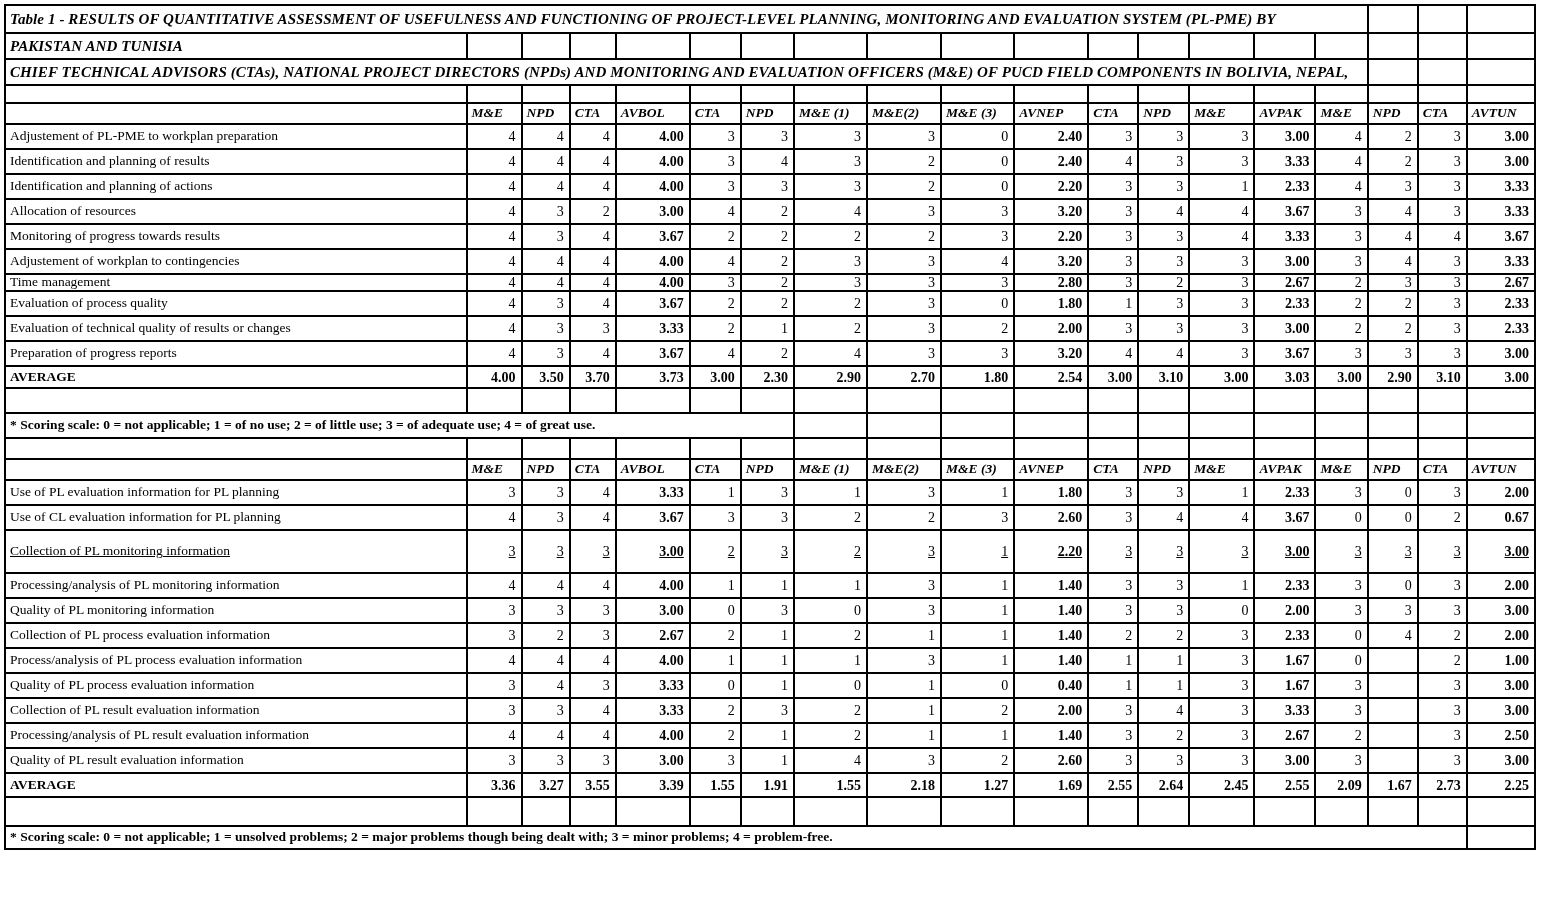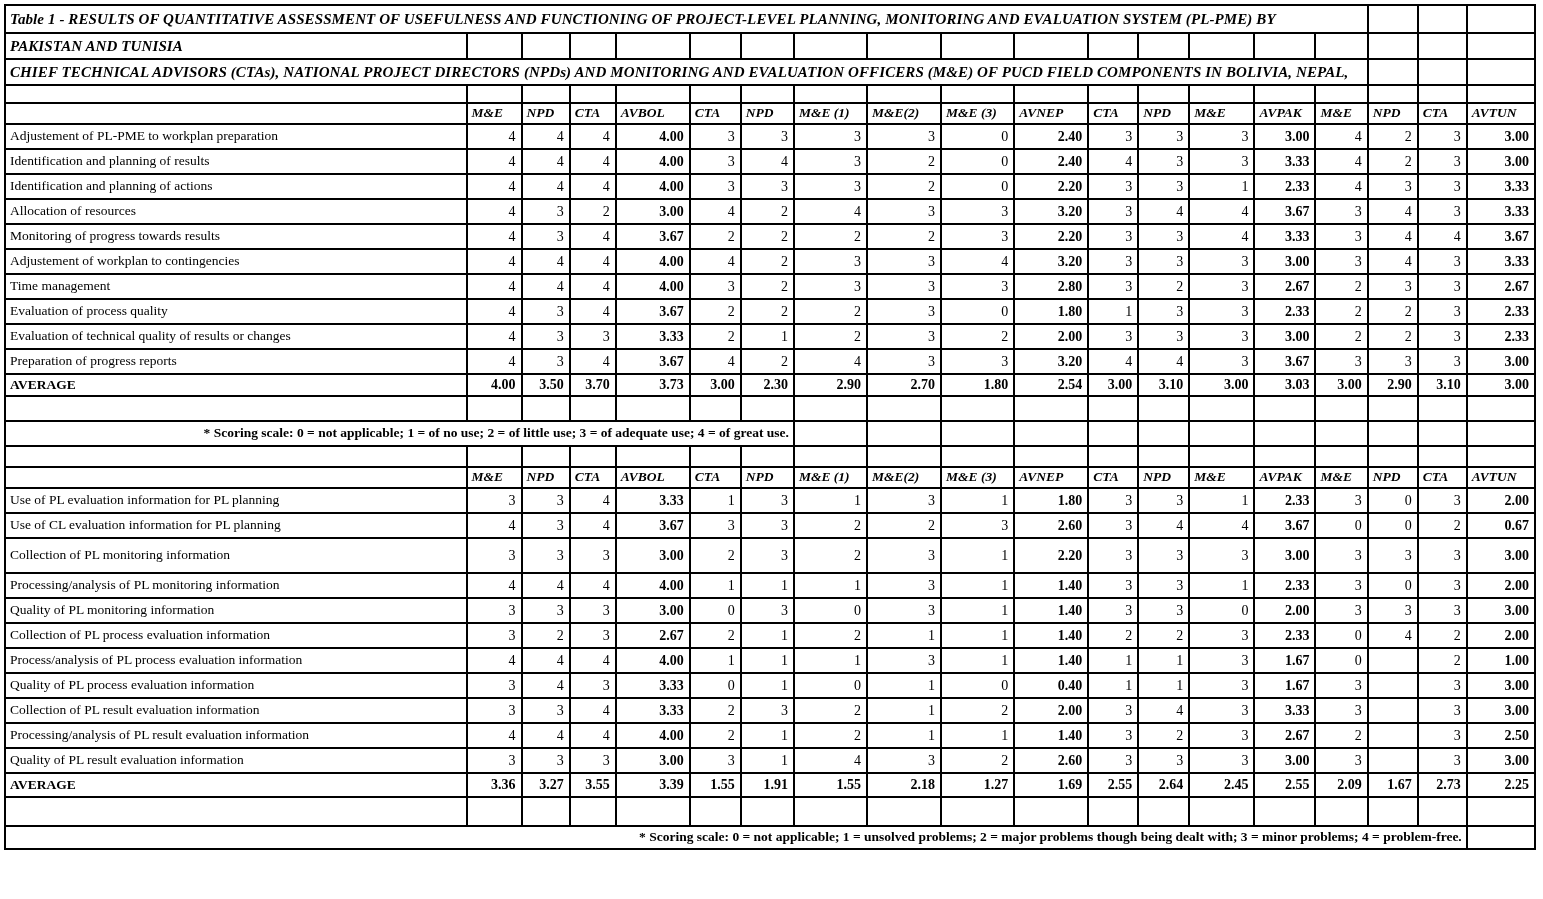--- a/index.html
+++ b/index.html
@@ -20,21 +20,21 @@
     vertical-align:middle;
   }
   td.title{font-weight:bold;font-style:italic;font-size:15px;letter-spacing:.1px;}
   td.sechead{font-size:19px;letter-spacing:-.2px;padding-left:5px;}
   td.group{font-weight:bold;font-size:14.5px;}
   td.colhead{font-weight:bold;font-style:italic;font-size:13.5px;}
   td.label{font-size:13.5px;}
   td.num{text-align:right;padding-right:5px;font-size:14px;}
   td.avg{font-weight:bold;}
   tr.avgrow td{font-weight:bold;}
-  td.note{font-weight:bold;font-size:13.5px;text-align:right;}
+  td.note{font-weight:bold;font-size:13.5px;}
 </style>
 </head>
 <body>
 
 <div class="page">
   <table class="main">
     <colgroup>
       <col style="width:461px">
       <col style="width:55px">
         <col style="width:48px">
@@ -250,21 +250,21 @@
           <td class="num avg">3.20</td>
           <td class="num">3</td>
           <td class="num">3</td>
           <td class="num">3</td>
           <td class="num avg">3.00</td>
           <td class="num">3</td>
           <td class="num">4</td>
           <td class="num">3</td>
           <td class="num avg">3.33</td>
         </tr>
-        <tr style="height: 25px; margin-top: 35px;">
+        <tr style="height: 17px; margin-top: 35px;">
           <td class="label">Time management</td>
           <td class="num">4</td>
           <td class="num">4</td>
           <td class="num">4</td>
           <td class="num avg">4.00</td>
           <td class="num">3</td>
           <td class="num">2</td>
           <td class="num">3</td>
           <td class="num">3</td>
           <td class="num">3</td>
@@ -475,21 +475,21 @@
           <td class="num avg">2.60</td>
           <td class="num">3</td>
           <td class="num">4</td>
           <td class="num">4</td>
           <td class="num avg">3.67</td>
           <td class="num">0</td>
           <td class="num">0</td>
           <td class="num">2</td>
           <td class="num avg">0.67</td>
         </tr>
-        <tr style="height: 35px;">
+        <tr style="height: 43px; text-decoration: underline;">
           <td class="label">Collection of PL monitoring information</td>
           <td class="num">3</td>
           <td class="num">3</td>
           <td class="num">3</td>
           <td class="num avg">3.00</td>
           <td class="num">2</td>
           <td class="num">3</td>
           <td class="num">2</td>
           <td class="num">3</td>
           <td class="num">1</td>

